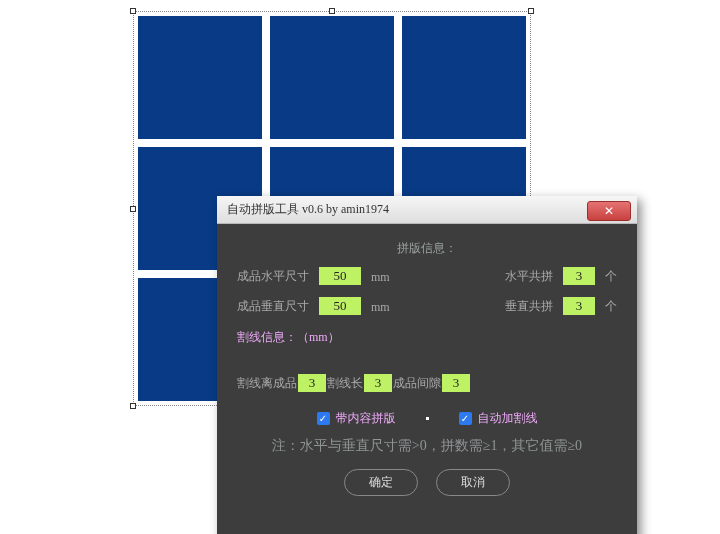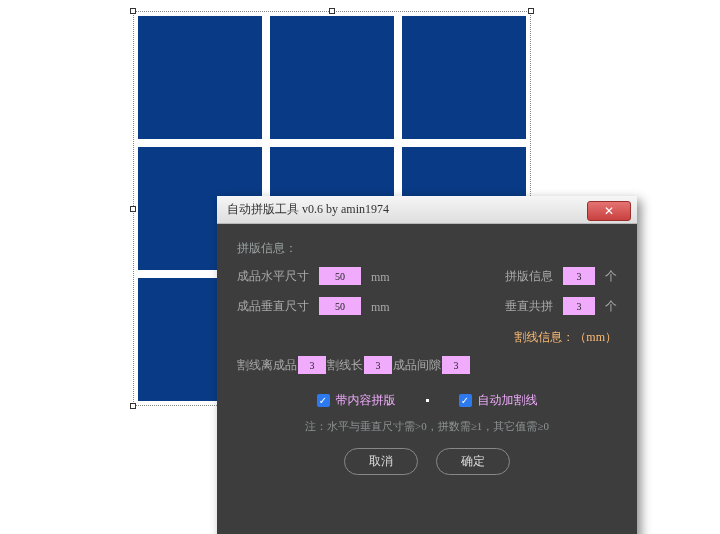--- a/index.html
+++ b/index.html
@@ -97,56 +97,56 @@
 
     .body {
       padding: 16px 20px 10px 20px;
       color: #bdbdbd;
       font-size: 12px;
     }
     .section-label {
       color: #9aa0a0;
       font-size: 12px;
       margin-bottom: 10px;
+      text-align: center;
     }
     .row {
       display: flex;
       align-items: flex-end;
       margin-bottom: 12px;
       gap: 10px;
     }
     .field-label {
       color: #aaa;
       font-size: 12px;
       white-space: nowrap;
     }
     .inp {
-      background: #f0abfc;
+      background: #bef264;
       color: #222;
       width: 42px;
       height: 18px;
       text-align: center;
-      font-size: 10px;
+      font-size: 13px;
       display: inline-flex;
       align-items: center;
       justify-content: center;
       border: none;
     }
     .unit {
       color: #aaa;
       font-size: 12px;
     }
     .spacer { flex: 1; }
 
     .divider-section {
-      color: #fdba74;
+      color: #f0abfc;
       font-size: 12px;
       margin-top: 14px;
-      margin-bottom: 10px;
-      text-align: right;
+      margin-bottom: 28px;
     }
 
     .cb-row {
       display: flex;
       align-items: center;
       justify-content: center;
       gap: 30px;
       margin: 18px 0 10px 0;
     }
     .checkbox {
@@ -166,21 +166,21 @@
       height: 3px;
       background: #fff;
     }
     .cb-label {
       color: #f0abfc;
       font-size: 12px;
     }
 
     .note {
       color: #8f9494;
-      font-size: 11px;
+      font-size: 14px;
       text-align: center;
       margin: 10px 0 14px 0;
     }
 
     .btn-row {
       display: flex;
       justify-content: center;
       gap: 18px;
     }
     .pill-btn {
@@ -229,21 +229,21 @@
 
   <div class="body">
 
     <div class="section-label">拼版信息：</div>
 
     <div class="row">
       <span class="field-label">成品水平尺寸</span>
       <span class="inp">50</span>
       <span class="unit">mm</span>
       <span class="spacer"></span>
-      <span class="field-label">拼版信息</span>
+      <span class="field-label">水平共拼</span>
       <span class="inp" style="width:32px">3</span>
       <span class="unit">个</span>
     </div>
 
     <div class="row">
       <span class="field-label">成品垂直尺寸</span>
       <span class="inp">50</span>
       <span class="unit">mm</span>
       <span class="spacer"></span>
       <span class="field-label">垂直共拼</span>
@@ -270,18 +270,18 @@
       <span class="dot"></span>
       <span style="display:inline-flex;align-items:center;gap:6px">
         <span class="checkbox">✓</span>
         <span class="cb-label">自动加割线</span>
       </span>
     </div>
 
     <div class="note">注：水平与垂直尺寸需&gt;0，拼数需≥1，其它值需≥0</div>
 
     <div class="btn-row">
+      <div class="pill-btn">确定</div>
       <div class="pill-btn">取消</div>
-      <div class="pill-btn">确定</div>
     </div>
 
   </div>
 </div>
 
 </body></html>

